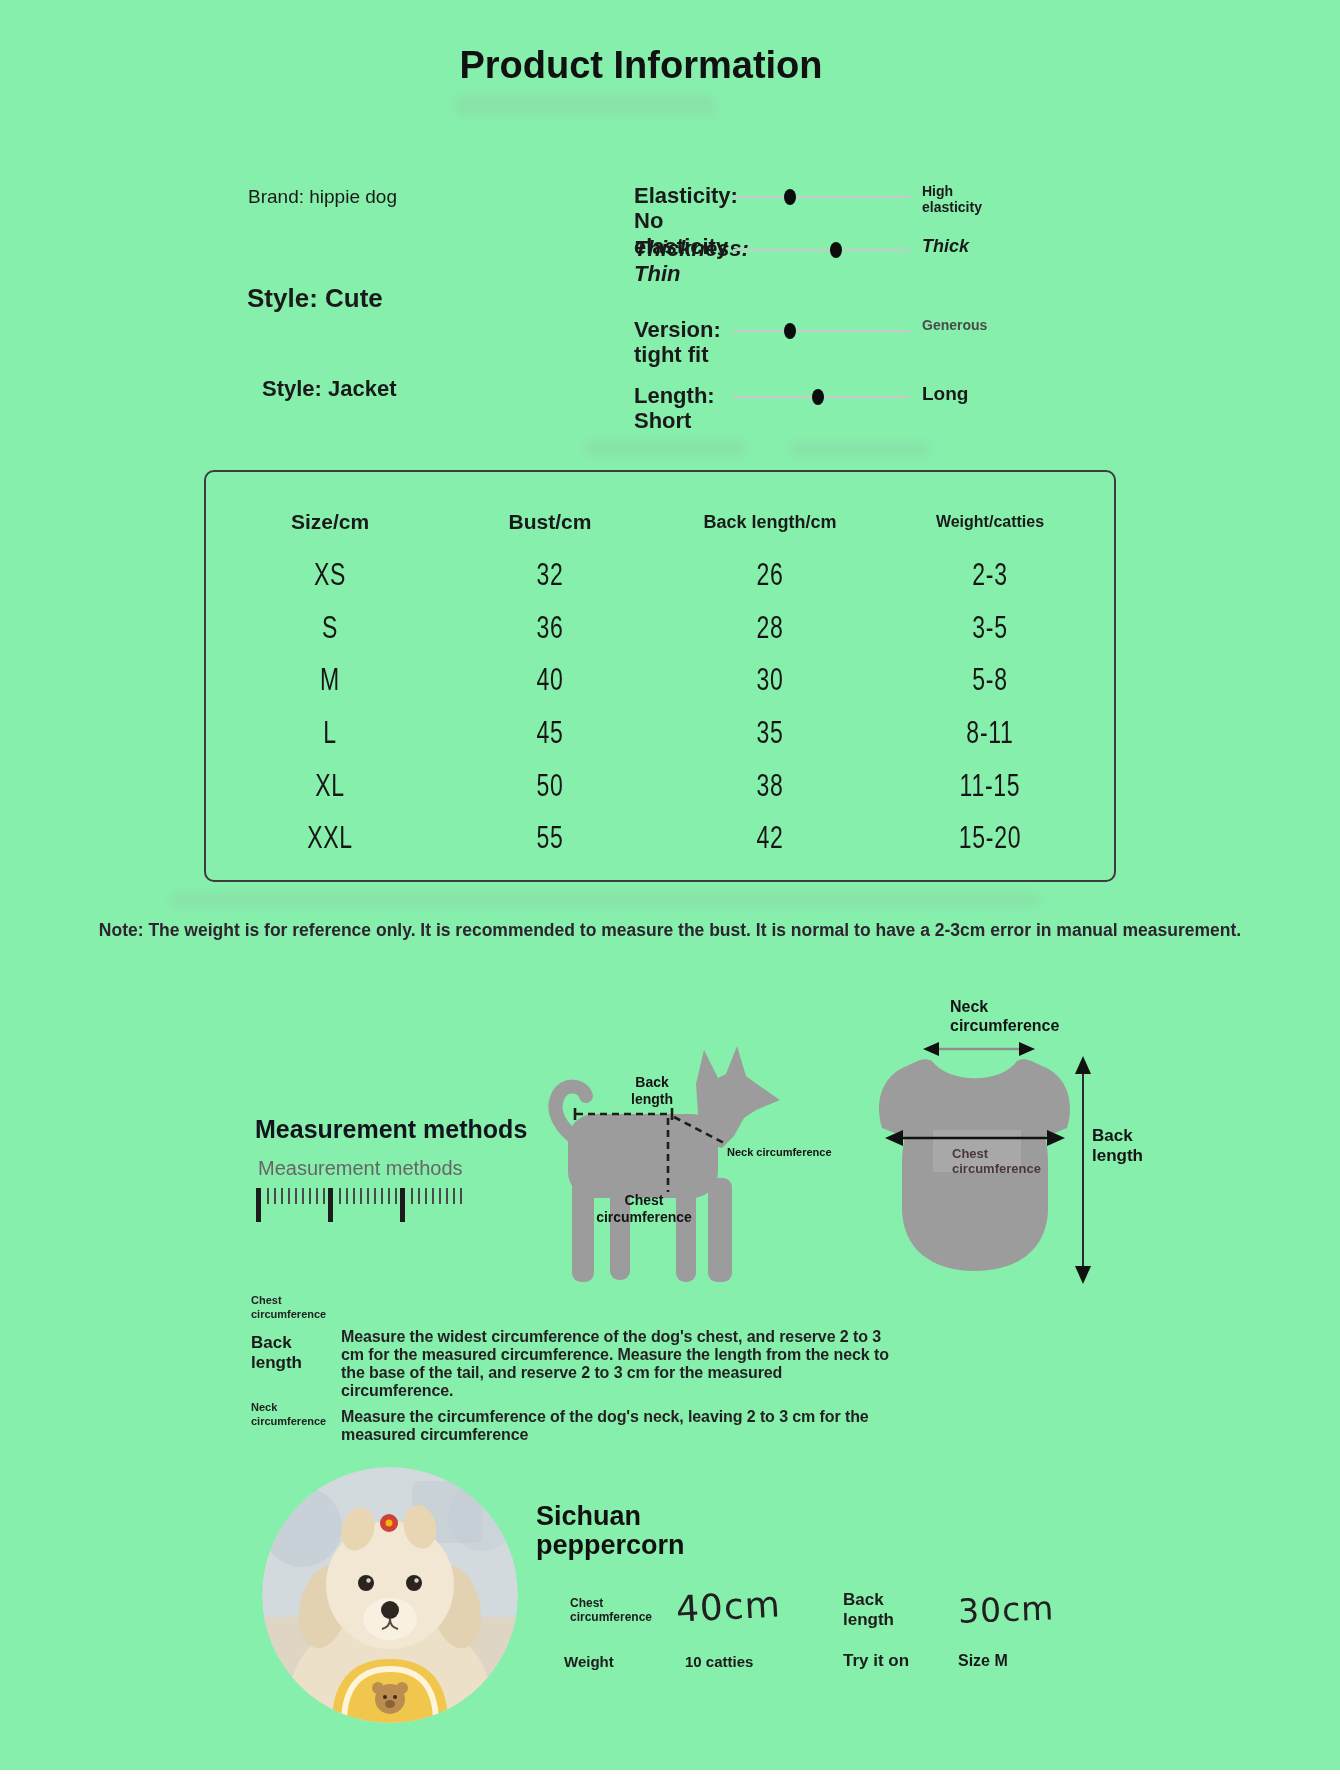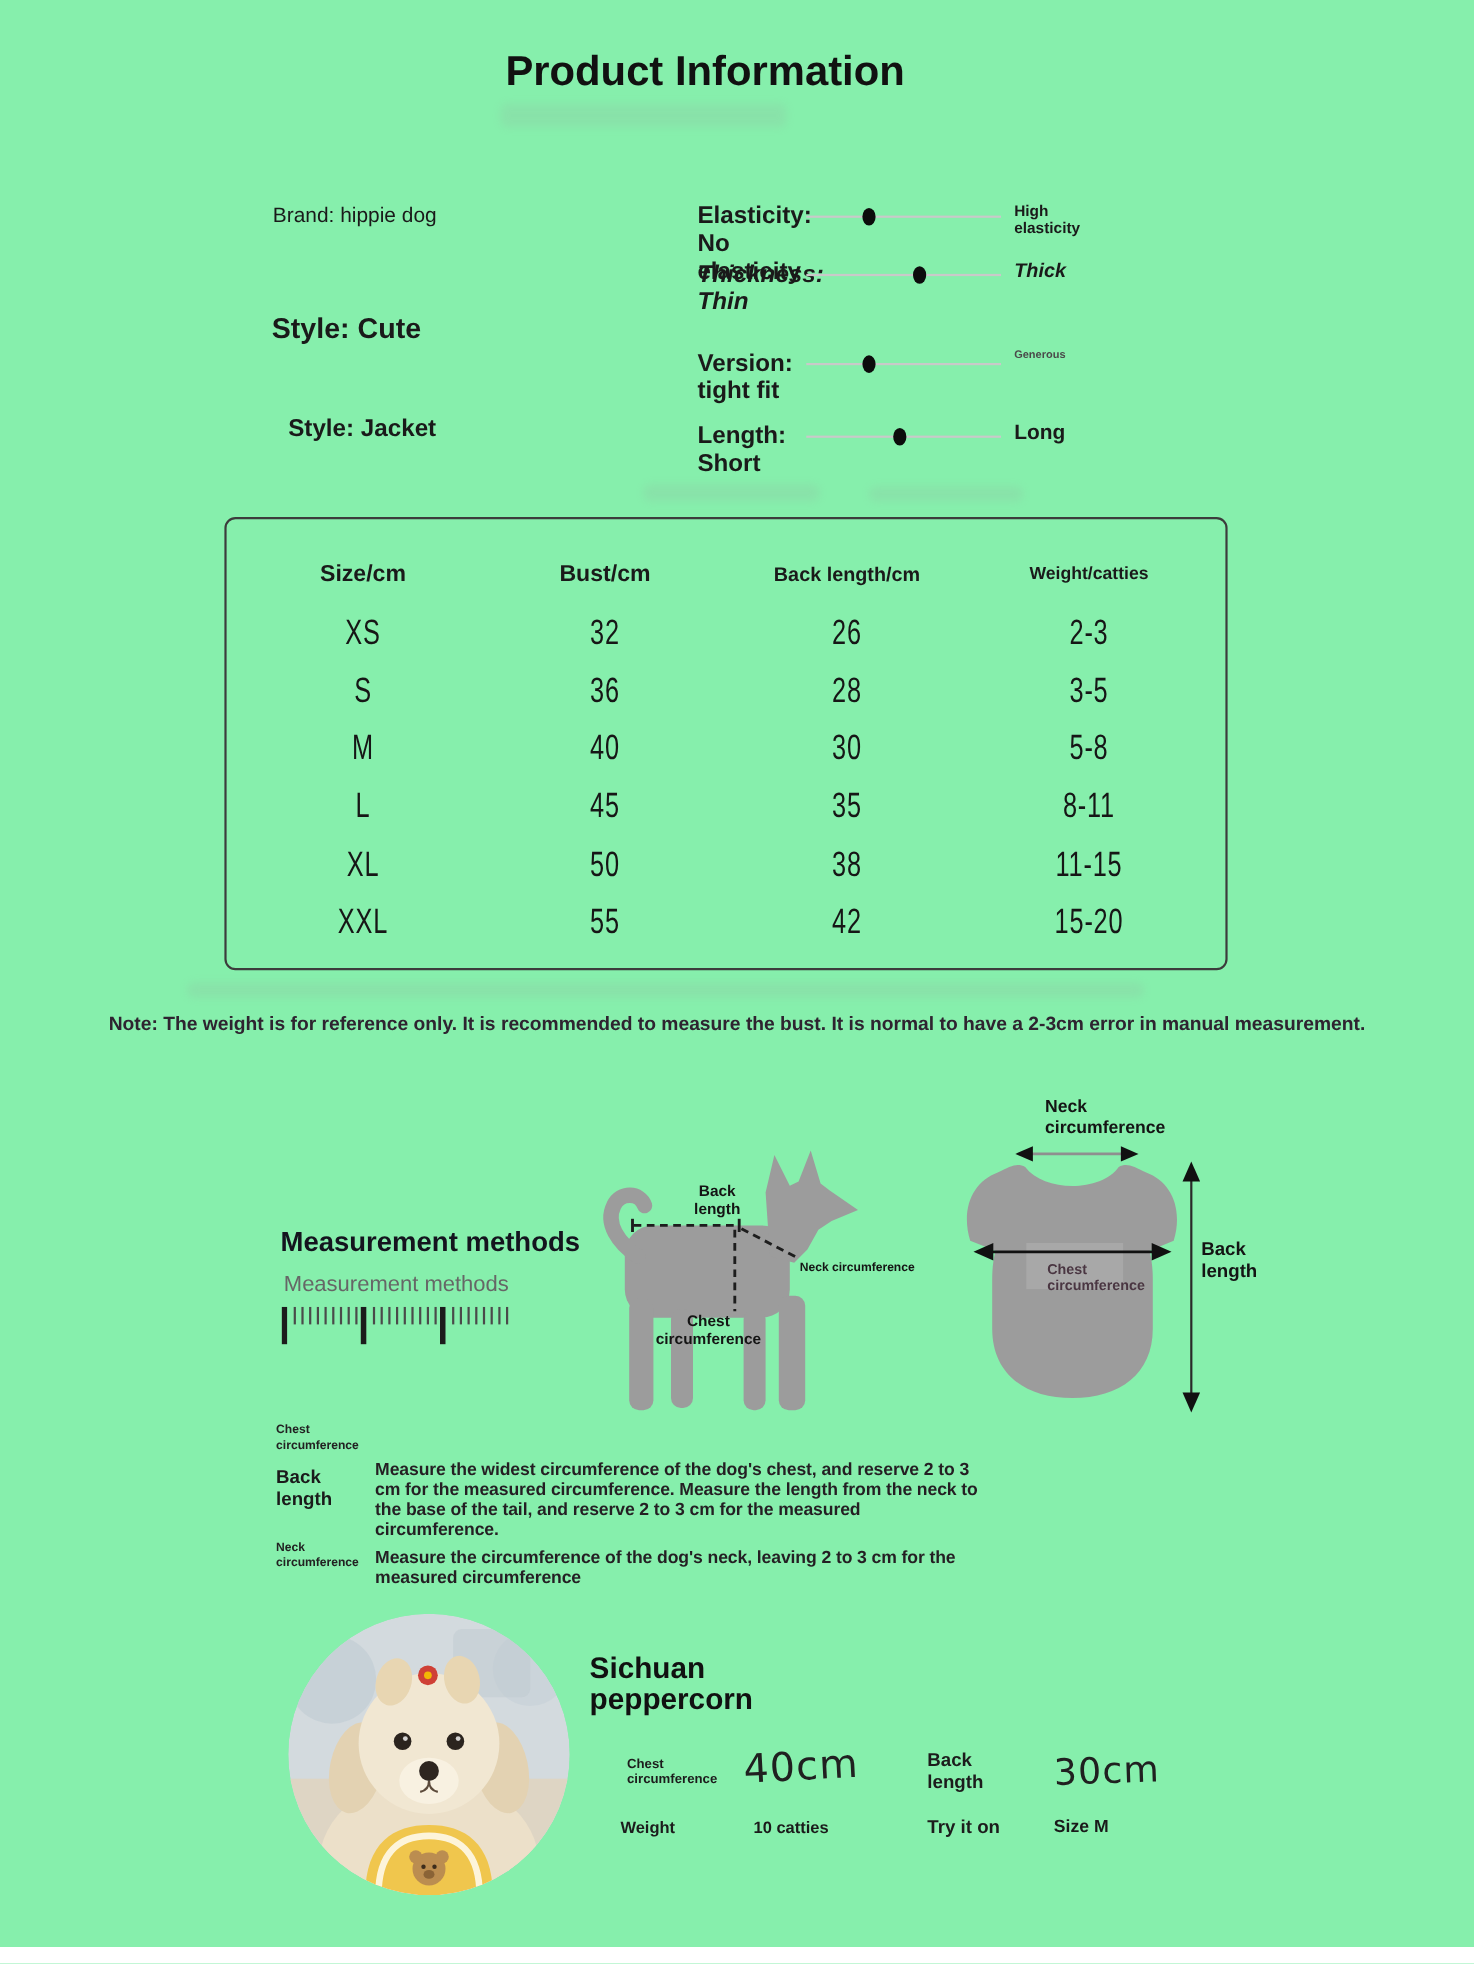--- a/index.html
+++ b/index.html
@@ -15,21 +15,21 @@
   .attr-style1{left:247px;top:283px;font-size:26px;font-weight:700;}
   .attr-style2{left:262px;top:376px;font-size:22px;font-weight:700;}
   
   .slider-row{position:absolute;left:634px;width:520px;height:50px;}
   .sl-label{position:absolute;left:0;top:0;width:100px;font-weight:700;font-size:22px;line-height:1.15;}
   .sl-line{position:absolute;left:99px;top:13px;width:177px;height:2px;background:#c9c9c9;}
   .sl-dot{position:absolute;top:-7px;width:12px;height:16px;background:#0c0c0c;border-radius:50%;transform:translateX(-50%);}
   .sl-right{position:absolute;left:288px;top:0;font-weight:700;line-height:1.15;}
   .r0 .sl-right{font-size:14px;width:70px;}
   .r1 .sl-right{font-size:18px;}
-  .r2 .sl-right{font-size:10px;color:#4a4a4a;}
+  .r2 .sl-right{font-size:14px;color:#4a4a4a;}
   .r3 .sl-right{font-size:19px;}
   
   .size-table{left:204px;top:470px;width:912px;height:412px;border:2px solid #3c3c3c;border-radius:10px;
               box-sizing:border-box;display:flex;flex-direction:column;padding:24px 14px 16px;}
   .st-head{display:flex;height:52px;align-items:center;}
   .st-h{flex:1;text-align:center;font-weight:700;}
   .st-h.c0,.st-h.c1{font-size:21px;}
   .st-h.c2{font-size:18px;}
   .st-h.c3{font-size:16px;}
   .st-row{display:flex;flex:1;align-items:center;}

